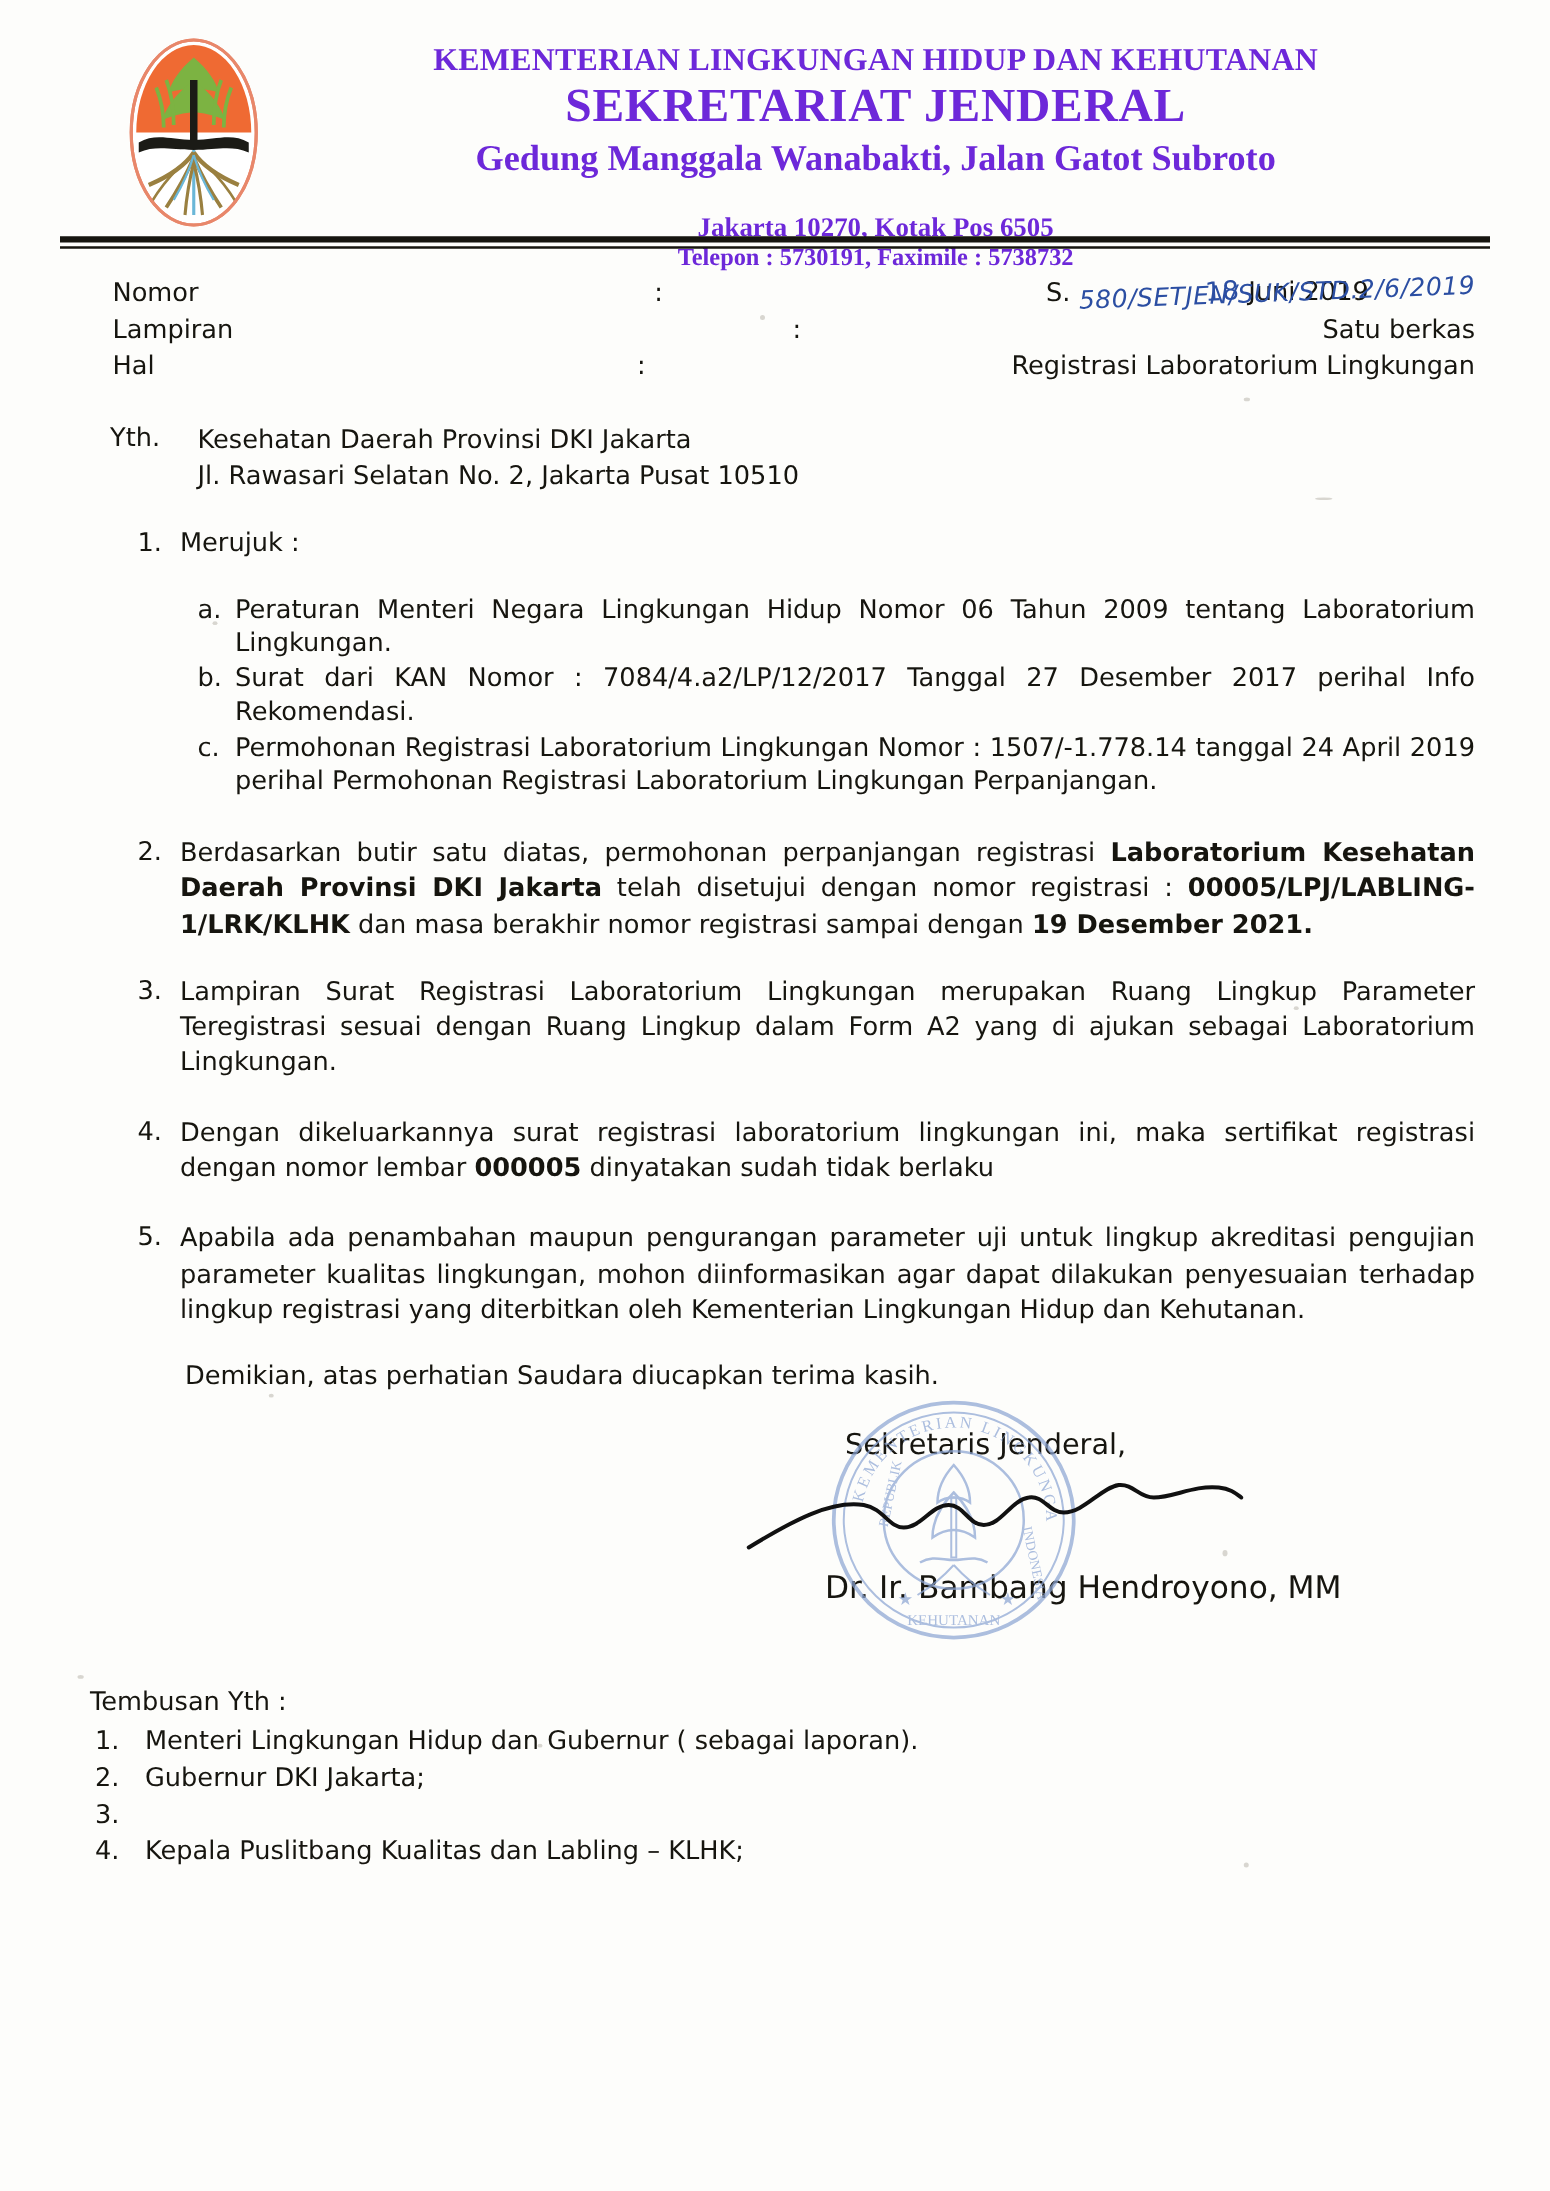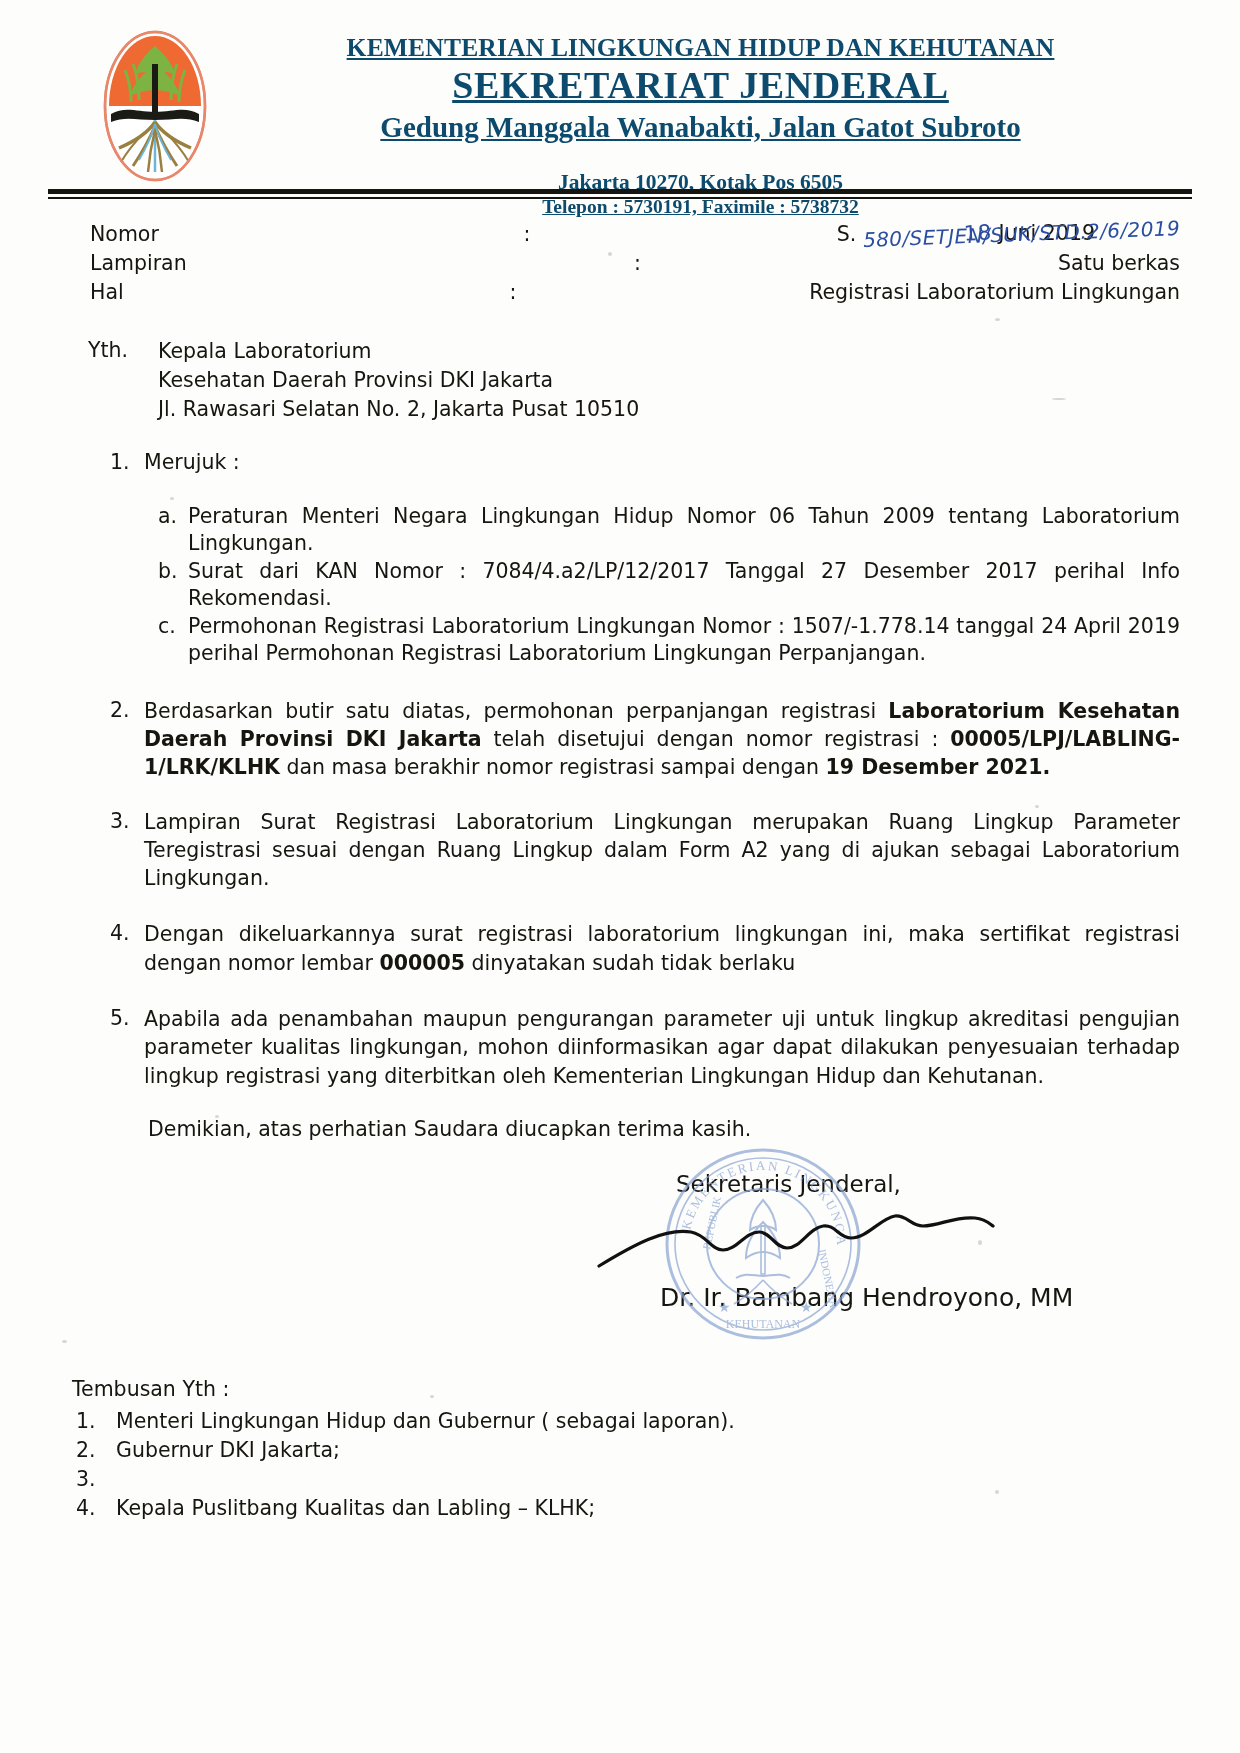--- a/index.html
+++ b/index.html
@@ -37,24 +37,23 @@
     padding-top: 4px;
   }
   .logo {
     width: 104px;
     height: 152px;
   }
   .head-text {
     flex: 1;
     text-align: center;
     font-family: "Liberation Serif", serif;
-    color: #0c4a6e;
+    color: #6d28d9;
     padding-left: 6px;
     padding-top: 8px;
-    text-decoration: underline;
   }
   .head-line1 {
     font-size: 25.5px;
     font-weight: bold;
     letter-spacing: 0.2px;
     line-height: 1.12;
     white-space: nowrap;
   }
   .head-line2 {
     font-size: 38px;
@@ -337,21 +336,20 @@
       <div class="meta-line">
         <span class="meta-label">Hal</span>
         <span class="meta-colon">:</span>
         <span class="meta-value">Registrasi Laboratorium Lingkungan</span>
       </div>
     </div>
 
     <div class="addressee">
       <div class="addressee-label">Yth.</div>
       <div class="addressee-lines">
-        <div>Kepala Laboratorium</div>
         <div>Kesehatan Daerah Provinsi DKI Jakarta</div>
         <div>Jl. Rawasari Selatan No. 2, Jakarta Pusat 10510</div>
       </div>
     </div>
 
     <div class="olist">
 
       <div class="li" style="margin-bottom:0;">
         <div class="li-num">1.</div>
         <div class="li-body">Merujuk :</div>

